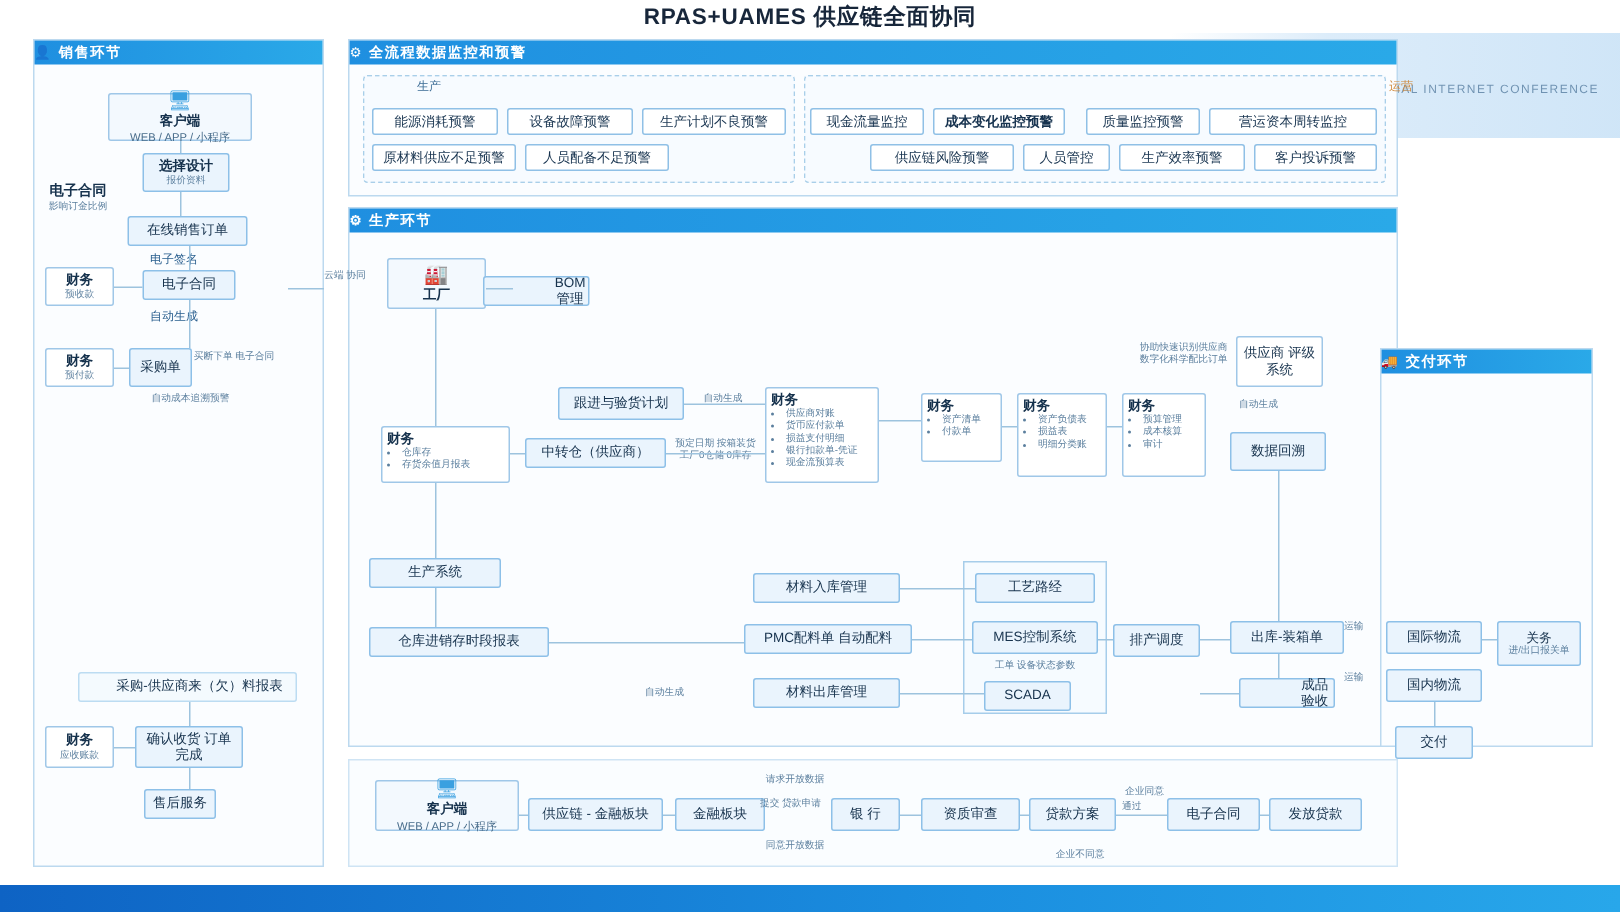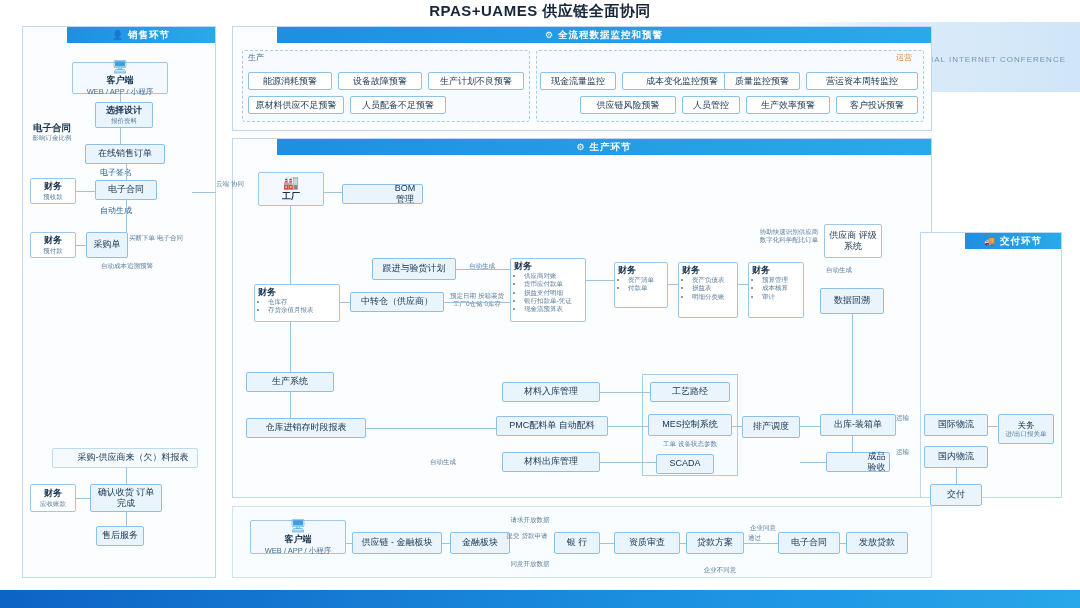--- a/index.html
+++ b/index.html
@@ -30,22 +30,22 @@
     white-space:nowrap;pointer-events:none;user-select:none;letter-spacing:4px;
   }
   .bottom-bar{
     position:absolute;left:0;bottom:0;width:1080px;height:18px;
     background:linear-gradient(90deg,#0e63c4,#1b8fe0 60%,#28a7ea);
   }
 
   
   .panel{position:absolute;box-sizing:border-box;border:1px solid #bcd9ef;background:#fbfdff;}
   .panel-hd{
-    height:16px;line-height:16px;font-size:9.5px;color:#fff;text-align:center;font-weight:bold;
-    background:linear-gradient(90deg,#1f8fe0,#2aa9e8);letter-spacing:1px;margin-left:44px;
+    height:16px;line-height:16px;font-size:9.5px;color:#fff;font-weight:bold;
+    background:linear-gradient(90deg,#1f8fe0,#2aa9e8);letter-spacing:1px;
   }
   .panel-hd .hd-ico{margin-right:4px;font-size:9px;}
 
   
   .node{
     position:absolute;box-sizing:border-box;
     background:#ffffff;border:1px solid #9fc7e8;border-radius:2px;
     font-size:9px;color:#16324d;display:flex;align-items:center;justify-content:center;
     text-align:center;line-height:1.25;padding:2px 3px;
   }
@@ -60,21 +60,21 @@
     position:absolute;font-size:8px;color:#2a5f8f;line-height:1.2;text-align:center;
   }
   .tiny{font-size:6.5px;color:#5b7f9e;}
 
   
   .ln{position:absolute;background:#9dc3de;}
   .ln.h{height:1px;}
   .ln.v{width:1px;}
 
   .warn-group{position:absolute;box-sizing:border-box;border:1px dashed #a9cfe9;border-radius:3px;background:#f7fbff;}
-  .warn-label{position:absolute;font-size:8px;color:#3d6d96;}
+  .warn-label{position:absolute;font-size:8px;color:#3d6d96;margin-left:30px;}
   .pill{
     position:absolute;box-sizing:border-box;height:18px;line-height:16px;
     border:1px solid #8fc0e6;background:#ffffff;border-radius:2px;
     font-size:9px;color:#17334f;text-align:center;
   }
   .client-box{
     position:absolute;box-sizing:border-box;border:1px solid #9fc7e8;background:#f3f9fe;border-radius:2px;
     display:flex;flex-direction:column;align-items:center;justify-content:center;
   }
   .client-box .cb-ico{font-size:13px;color:#3aa0e0;line-height:1;}
@@ -162,40 +162,40 @@
 <div class="warn-label" style="left:248px;top:52px;">生产</div>
 <div class="warn-label" style="left:896px;top:52px;color:#d0893c;">运营</div>
 
 <div class="pill" style="left:248px;top:72px;width:84px;">能源消耗预警</div>
 <div class="pill" style="left:338px;top:72px;width:84px;">设备故障预警</div>
 <div class="pill" style="left:428px;top:72px;width:96px;">生产计划不良预警</div>
 <div class="pill" style="left:248px;top:96px;width:96px;">原材料供应不足预警</div>
 <div class="pill" style="left:350px;top:96px;width:96px;">人员配备不足预警</div>
 
 <div class="pill" style="left:540px;top:72px;width:76px;">现金流量监控</div>
-<div class="pill" style="left:622px;top:72px;width:120px;">成本变化监控预警</div>
+<div class="pill" style="left:622px;top:72px;width:88px;font-weight:bold;">成本变化监控预警</div>
 <div class="pill" style="left:724px;top:72px;width:76px;">质量监控预警</div>
 <div class="pill" style="left:806px;top:72px;width:112px;">营运资本周转监控</div>
 <div class="pill" style="left:580px;top:96px;width:96px;">供应链风险预警</div>
 <div class="pill" style="left:682px;top:96px;width:58px;">人员管控</div>
 <div class="pill" style="left:746px;top:96px;width:84px;">生产效率预警</div>
 <div class="pill" style="left:836px;top:96px;width:82px;">客户投诉预警</div>
 
-<div class="panel" style="left:232px;top:138px;width:700px;height:360px;">
+<div class="panel" style="left:232px;top:138px;width:700px;height:360px;font-family:Liberation Serif, serif;">
   <div class="panel-hd">
     <span class="hd-ico">⚙</span><span>生产环节</span>
   </div>
 </div>
 
 <div class="client-box" style="left:258px;top:172px;width:66px;height:34px;">
   <div class="cb-ico">🏭</div>
   <div class="cb-t">工厂</div>
 </div>
 <div class="plain tiny" style="left:212px;top:180px;width:36px;">云端 协同</div>
-<div class="node blue" style="left:342px;top:184px;width:81px;height:20px;padding-left:48px;">BOM管理</div>
+<div class="node blue" style="left:322px;top:184px;width:71px;height:20px;padding-left:48px;">BOM管理</div>
 <div class="ln h" style="left:324px;top:192px;width:18px;"></div>
 <div class="ln h" style="left:192px;top:192px;width:24px;"></div>
 
 <div class="node blue" style="left:372px;top:258px;width:84px;height:22px;">跟进与验货计划</div>
 <div class="plain tiny" style="left:460px;top:262px;width:44px;">自动生成</div>
 
 <div class="node tall" style="left:510px;top:258px;width:76px;height:64px;flex-direction:column;">
   <span class="n-title">财务</span>
   <ul class="tiny">
     <li>供应商对账</li>

